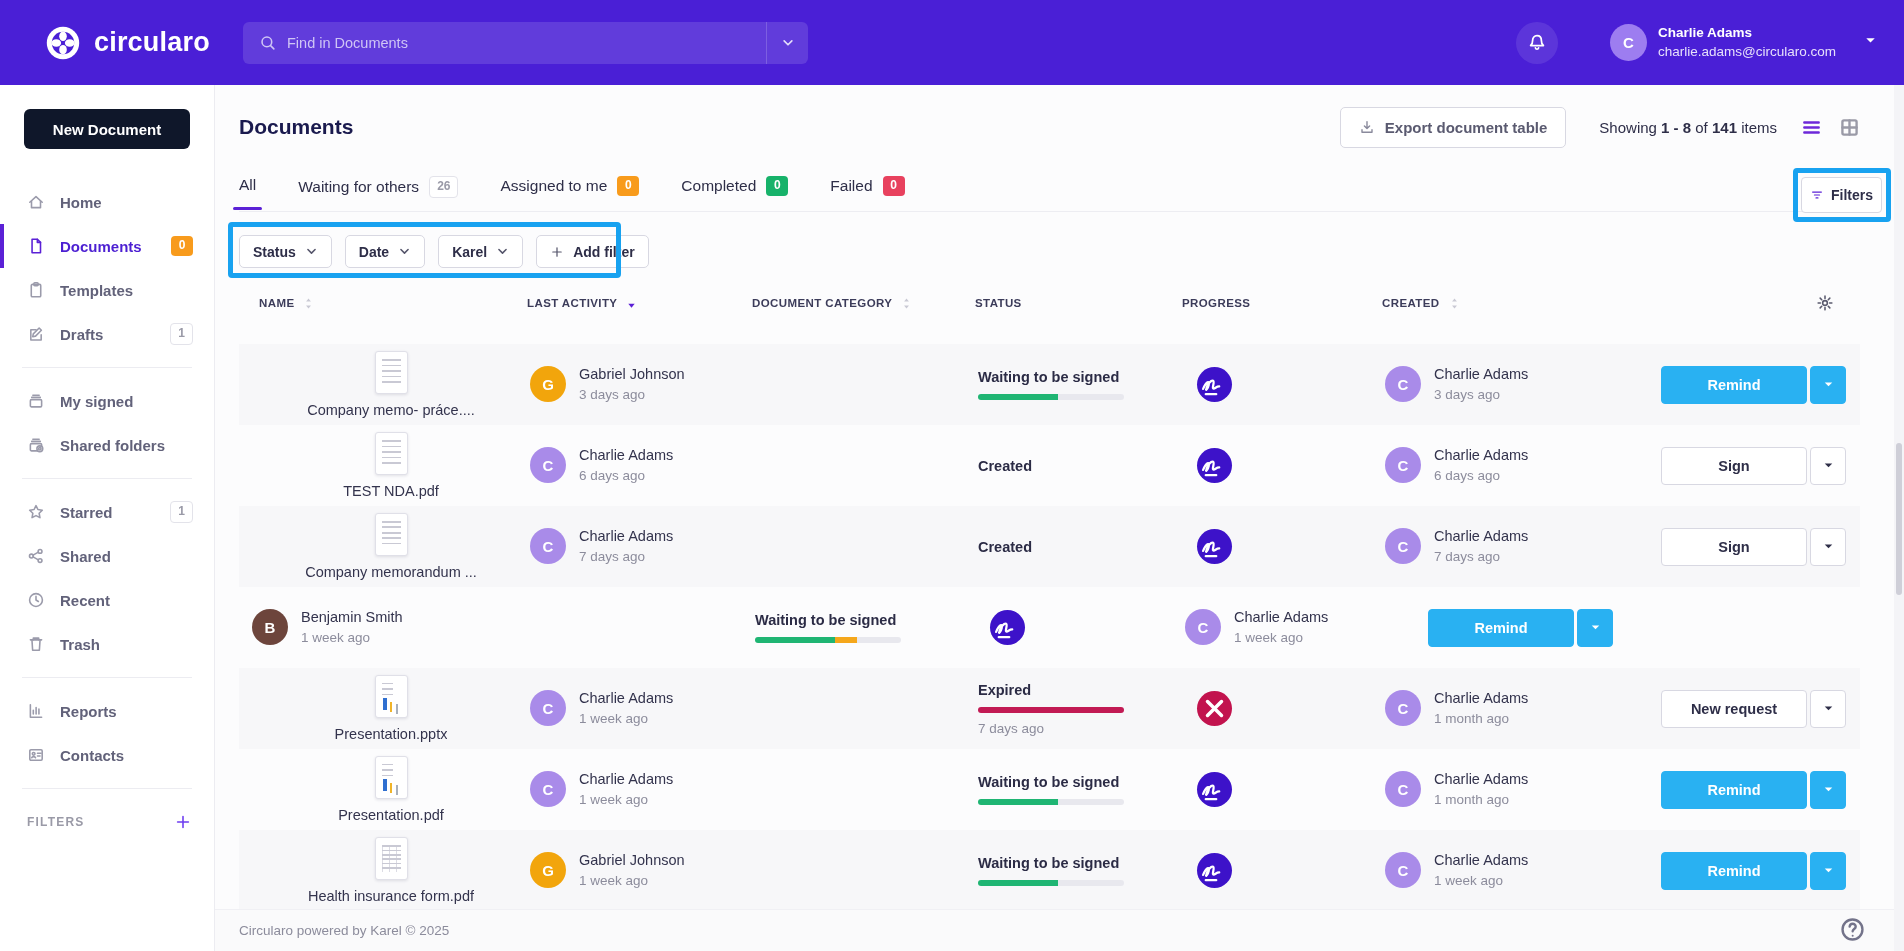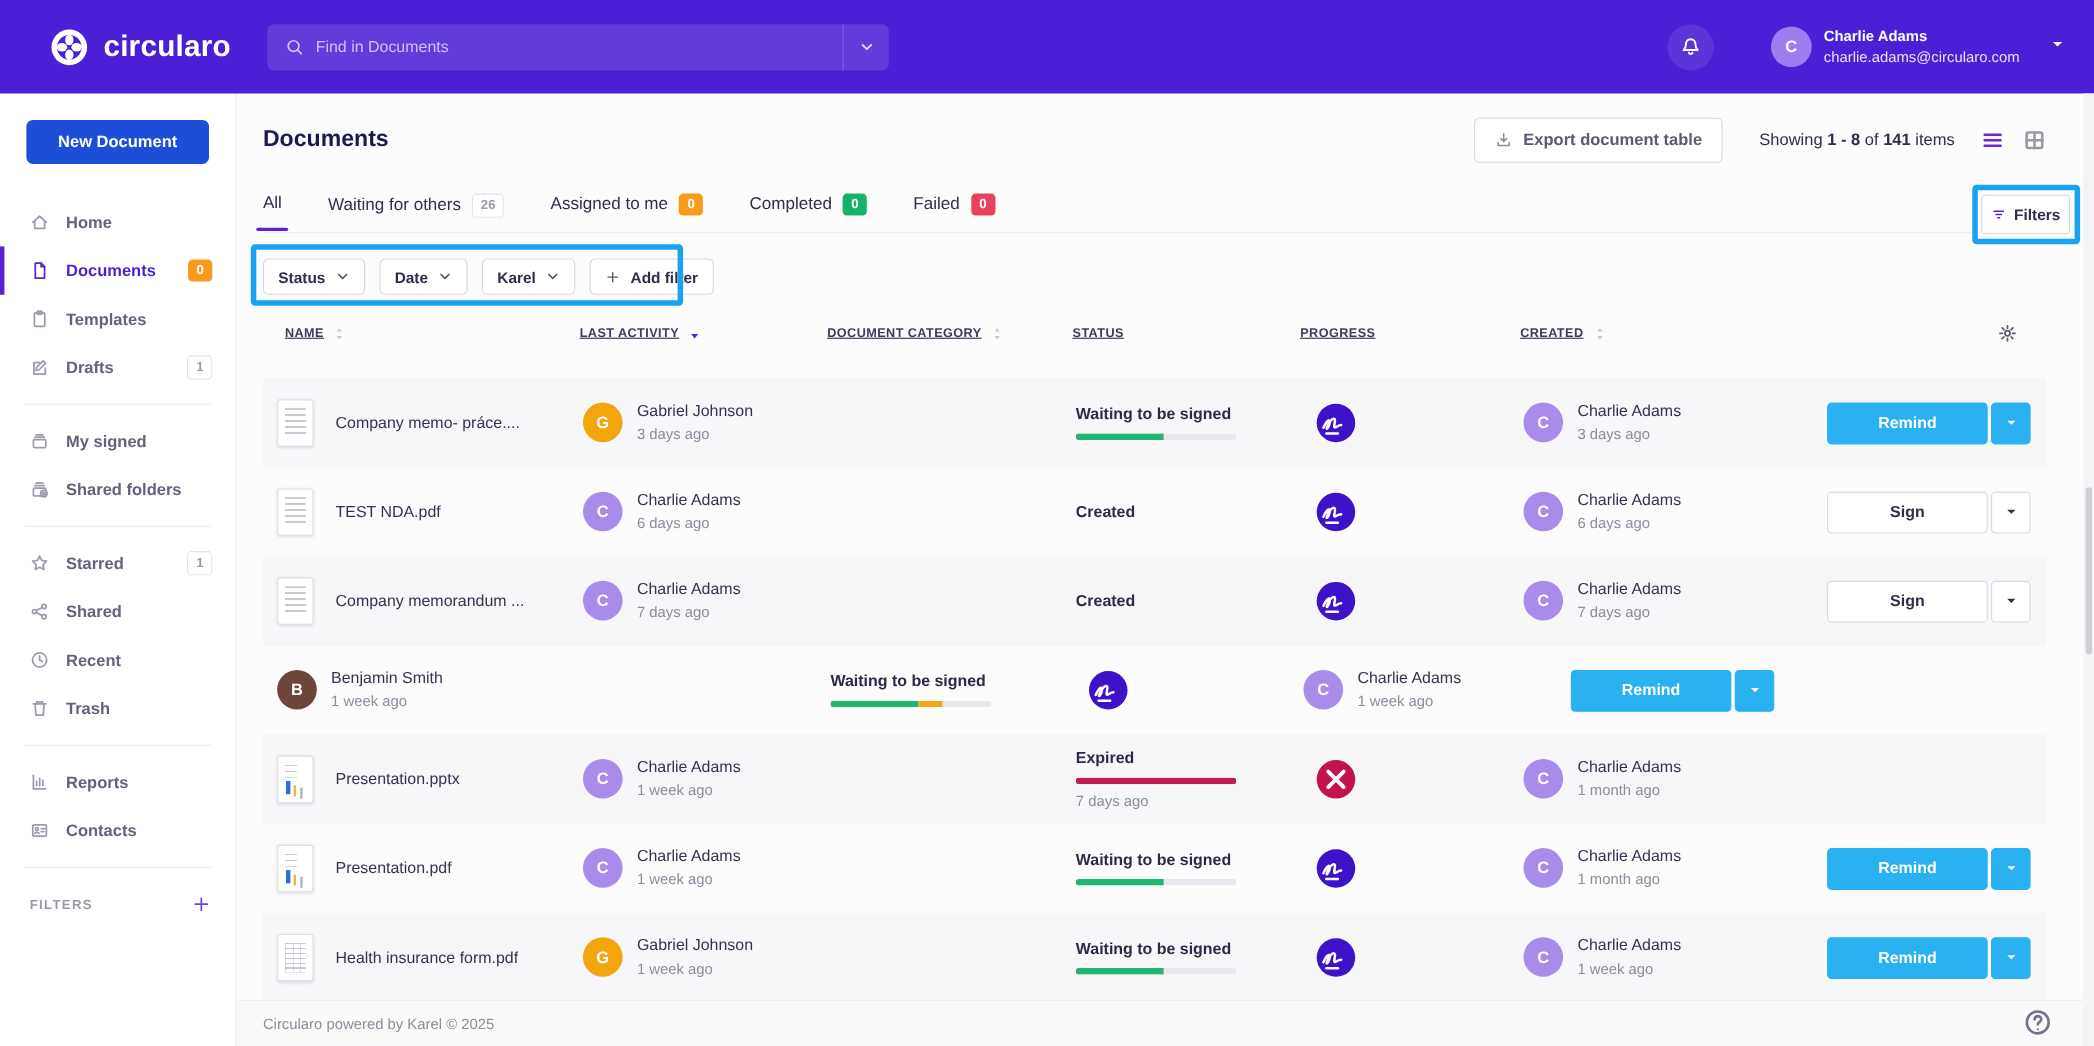--- a/index.html
+++ b/index.html
@@ -24,21 +24,21 @@
   .avatar { border-radius:50%; color:#fff; font-weight:700; display:flex; align-items:center; justify-content:center; flex:none; }
   .user-chip .avatar { width:37px; height:37px; background:#9d7df0; font-size:15px; }
   .user-meta { line-height:1.35; }
   .user-name { color:#fff; font-size:13.5px; font-weight:700; }
   .user-email { color:#e6e0fb; font-size:13.5px; }
   .user-caret { color:#fff; margin-left:16px; }
   .user-caret svg { width:15px; height:15px; }
 
   
   .sidebar { position:absolute; top:85px; left:0; width:215px; bottom:0; background:#fff; border-right:1px solid #ececf1; z-index:4; }
-  .new-doc-btn { display:block; margin:24px 0 0 24px; width:166px; height:40px; background:#1d4ed8; color:#fff; border:none; border-radius:6px; font-size:15px; font-weight:700; font-family:inherit; cursor:pointer; }
+  .new-doc-btn { display:block; margin:24px 0 0 24px; width:166px; height:40px; background:#0f172a; color:#fff; border:none; border-radius:6px; font-size:15px; font-weight:700; font-family:inherit; cursor:pointer; }
   .nav { margin-top:31px; }
   .nav-item { position:relative; height:44px; display:flex; align-items:center; padding-left:27px; cursor:pointer; color:#62627a; }
   .nav-item .nav-icon { width:18px; height:18px; color:#9b9bab; margin-right:15px; flex:none; }
   .nav-item .nav-icon svg { width:18px; height:18px; display:block; }
   .nav-label { font-size:15px; font-weight:600; }
   .nav-item.active { color:#4c1fd2; }
   .nav-item.active .nav-icon { color:#5b21d6; }
   .nav-item.active::before { content:""; position:absolute; left:0; top:0; bottom:0; width:4px; background:#5b21d6; }
   .nav-item .badge { margin-left:auto; margin-right:21px; }
   .nav-divider { height:1px; background:#ececf1; margin:11px 22px; }
@@ -80,31 +80,31 @@
 
   
   .hl-box { position:absolute; border:5px solid #18a2f0; border-radius:4px; pointer-events:none; z-index:8; }
   .hl-chips { left:13px; top:137px; width:393px; height:56px; }
   .hl-filters { right:13px; top:83px; width:98px; height:54px; }
   .filters-btn { position:absolute; right:22px; top:92px; width:81px; height:36px; background:#fff; border:1px solid #d8d8e2; border-radius:4px; display:flex; align-items:center; justify-content:center; gap:7px; font-size:14px; font-weight:600; color:#2e2e48; cursor:pointer; z-index:9; }
   .filters-btn svg { width:14px; height:14px; color:#5b21d6; }
 
   
   .grid-cols { display:grid; grid-template-columns:278px 225px 223px 207px 200px 228px 1fr; align-items:center; }
-  .thead { margin-top:20px; height:30px; padding:0 14px 0 10px;text-decoration:underline; }
+  .thead { margin-top:20px; height:30px; padding:0 14px 0 10px; }
   .th { display:flex; align-items:center; gap:7px; font-size:11.5px; font-weight:700; letter-spacing:.4px; color:#3c3c5a; cursor:pointer; }
   .th .sort { width:15px; height:15px; }
   .th .sort svg { width:15px; height:15px; display:block; }
   .thead .gear { justify-self:end; margin-right:12px; width:18px; height:18px; color:#5a5a6e; cursor:pointer; }
   .thead .gear svg { width:18px; height:18px; }
 
   .rows { margin-top:26px; }
   .row { height:81px; padding:0 14px 0 13px; cursor:pointer; }
   .row:nth-child(odd) { background:#f7f7f9; }
-  .cell-name { display:flex; align-items:center; gap:20px; }
+  .cell-name { display:flex; align-items:center; gap:8px;flex-direction:column; }
   .thumb { width:33px; height:43px; background:#fff; border:1px solid #e0e0e8; border-radius:3px; box-shadow:0 1px 3px rgba(40,40,70,.12); position:relative; flex:none; }
   .thumb::before { content:""; position:absolute; left:6px; right:6px; top:7px; bottom:7px; background:repeating-linear-gradient(to bottom,#c9c9d4 0 1.5px,transparent 1.5px 5.5px); }
   .thumb.presentation::before { left:6px; right:14px; bottom:22px; }
   .thumb.presentation::after { content:""; position:absolute; left:7px; bottom:7px; width:4px; height:12px; background:#2f6fd0; box-shadow:6px 3px 0 -1px #f0b429, 12px 5px 0 -1px #a8b0bc; }
   .thumb.form::before { background:repeating-linear-gradient(to bottom,#c9c9d4 0 1.5px,transparent 1.5px 4.5px), repeating-linear-gradient(to right,#dcdce4 0 1px,transparent 1px 7px); }
   .doc-name { font-size:14.5px; color:#33334d; white-space:nowrap; overflow:hidden; text-overflow:ellipsis; }
   .person { display:flex; align-items:center; gap:13px; }
   .person .avatar { width:36px; height:36px; font-size:15px; }
   .p-name { font-size:14.5px; color:#33334d; line-height:1.45; }
   .p-time { font-size:13.5px; color:#8c8c9c; line-height:1.45; }
@@ -729,20 +729,30 @@
             </svg>
           </span>
         </div>
         <div class="person">
           <span class="avatar" style="background: rgb(169, 139, 233);">C</span>
           <span>
             <div class="p-name">Charlie Adams</div>
                 <div class="p-time">1 month ago</div>
           </span>
         </div>
+        <div class="cell-action">
+          <button class="act-btn outline">New request</button>
+          <span class="act-caret outline">
+            <span style="width:13px;height:13px;display:block;">
+              <svg viewBox="0 0 16 16" style="width:100%;height:100%;display:block;">
+                <path d="M3.4 5.4 8 10l4.6-4.6z" fill="currentColor"></path>
+              </svg>
+            </span>
+          </span>
+        </div>
       </div>
       <div class="row grid-cols">
         <div class="cell-name">
           <span class="thumb presentation"></span>
           <span class="doc-name">Presentation.pdf</span>
         </div>
         <div class="person">
           <span class="avatar" style="background: rgb(169, 139, 233);">C</span>
           <span>
             <div class="p-name">Charlie Adams</div>

